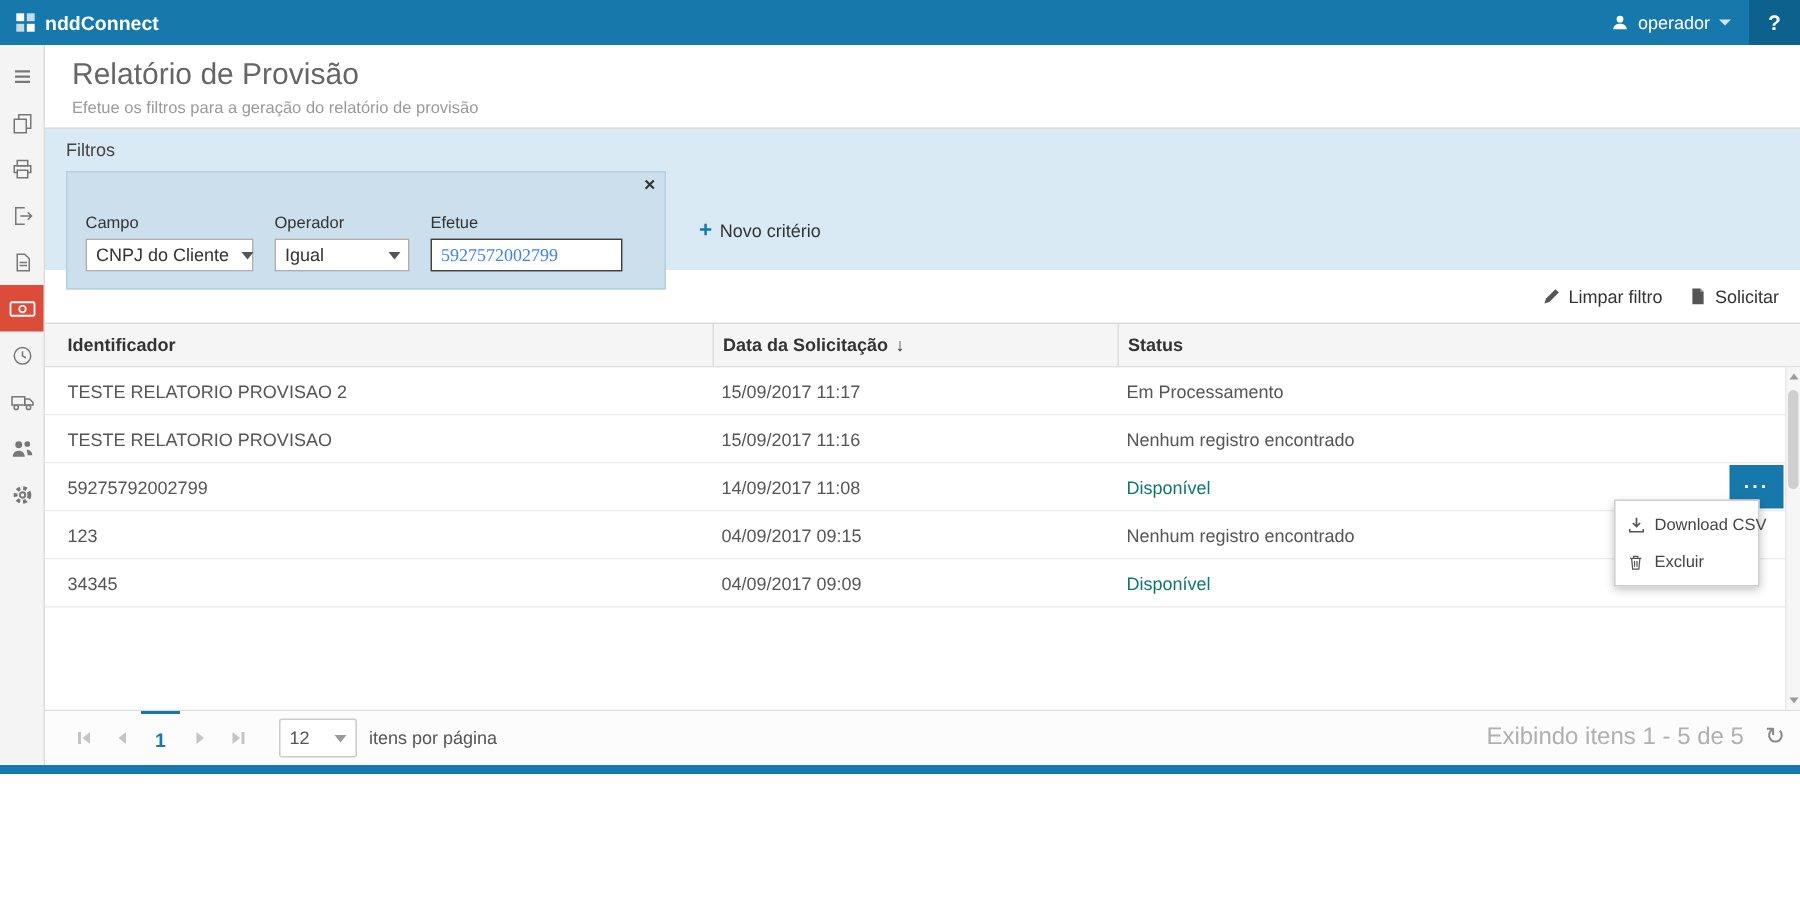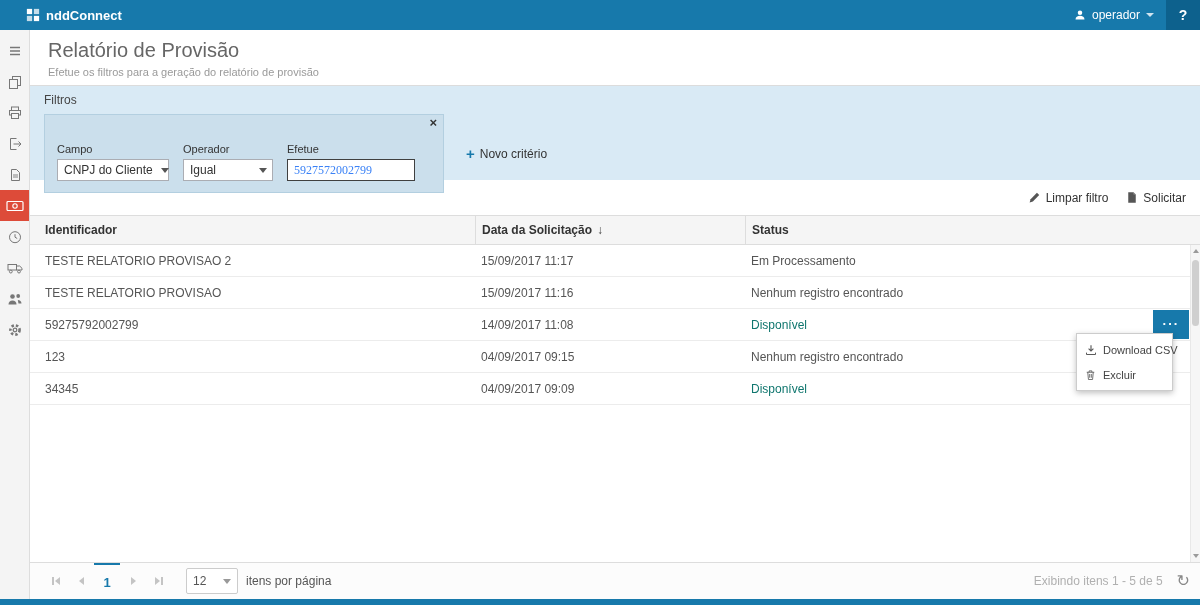--- a/index.html
+++ b/index.html
@@ -1,28 +1,28 @@
 <!DOCTYPE html>
 <html><head>
 <meta charset="utf-8">
 <style>
   * { box-sizing: border-box; margin: 0; padding: 0; }
   html, body { width: 1200px; height: 605px; overflow: hidden; background: #fff;
     font-family: "Liberation Sans", sans-serif; }
 
   
   .topbar { height: 30px; background: #1779ab; display: flex; align-items: center; color: #fff; }
-  .brand { display: flex; align-items: center; gap: 6px; padding: 0 10px; font-weight: bold; font-size: 13px; cursor: pointer; margin-left: 16px; }
+  .brand { display: flex; align-items: center; gap: 6px; padding: 0 10px; font-weight: bold; font-size: 13px; cursor: pointer; }
   .topbar-right { margin-left: auto; display: flex; align-items: center; height: 100%; }
   .user-menu { display: flex; align-items: center; gap: 6px; font-size: 12px; padding: 0 12px; height: 100%; cursor: pointer; }
   .caret-down { width: 0; height: 0; border-left: 4px solid transparent; border-right: 4px solid transparent; border-top: 4px solid #cfe4ef; }
   .help-btn { width: 34px; height: 100%; background: #0d618d; display: flex; align-items: center; justify-content: center; font-weight: bold; font-size: 14px; cursor: pointer; }
 
   
-  .layout { display: flex; height: 569px; }
+  .layout { display: flex; height: 480px; }
   .sidebar { width: 30px; background: #f4f4f4; border-right: 1px solid #ddd; padding-top: 5px; flex: none; }
   .side-item { width: 29px; height: 31px; display: flex; align-items: center; justify-content: center; cursor: pointer; }
   .side-item.active { background: #dd4b39; }
   .main { flex: 1; display: flex; flex-direction: column; position: relative; min-width: 0; }
 
   
   .page-head { height: 55px; padding: 9px 18px 0; background: #fff; }
   .page-title { font-size: 20px; color: #666; font-weight: 400; }
   .page-subtitle { font-size: 11px; color: #9a9a9a; margin-top: 4px; }
 
@@ -73,21 +73,21 @@
   .pager { height: 37px; border-top: 1px solid #ddd; background: #fcfcfc; display: flex; align-items: center; padding: 0 10px 0 12px; }
   .pg-btn { width: 26px; height: 37px; display: flex; align-items: center; justify-content: center; color: #c4c4c4; cursor: pointer; }
   .tri-l { width: 0; height: 0; border-top: 4px solid transparent; border-bottom: 4px solid transparent; border-right: 5px solid #c4c4c4; }
   .tri-r { width: 0; height: 0; border-top: 4px solid transparent; border-bottom: 4px solid transparent; border-left: 5px solid #c4c4c4; }
   .seek-bar { width: 2px; height: 8px; background: #c4c4c4; margin: 0 1px; }
   .pg-num { width: 26px; height: 37px; display: flex; align-items: center; justify-content: center; color: #1779ab; font-size: 13px; font-weight: bold; border-top: 2px solid #1779ab; cursor: pointer; }
   .page-size { display: flex; align-items: center; margin-left: 14px; border: 1px solid #ccc; background: #fff; height: 26px; width: 52px; justify-content: space-between; padding: 0 6px; font-size: 12px; color: #555; cursor: pointer; border-radius: 2px; }
   .ps-arrow { width: 0; height: 0; border-left: 4px solid transparent; border-right: 4px solid transparent; border-top: 5px solid #999; }
   .per-page-label { font-size: 12px; color: #555; margin-left: 8px; }
   .pager-right { margin-left: auto; display: flex; align-items: center; gap: 14px; }
-  .summary { font-size: 12px; color: #b0b0b0; }
+  .summary { font-size: 16px; color: #b0b0b0; }
   .refresh { color: #888; font-size: 16px; cursor: pointer; line-height: 16px; }
 
   .bottom-bar { height: 6px; background: #1779ab; }
 </style>
 </head>
 <body>
 
 <div class="topbar">
   <div class="brand">
     <svg width="14" height="14" viewBox="0 0 16 16">

